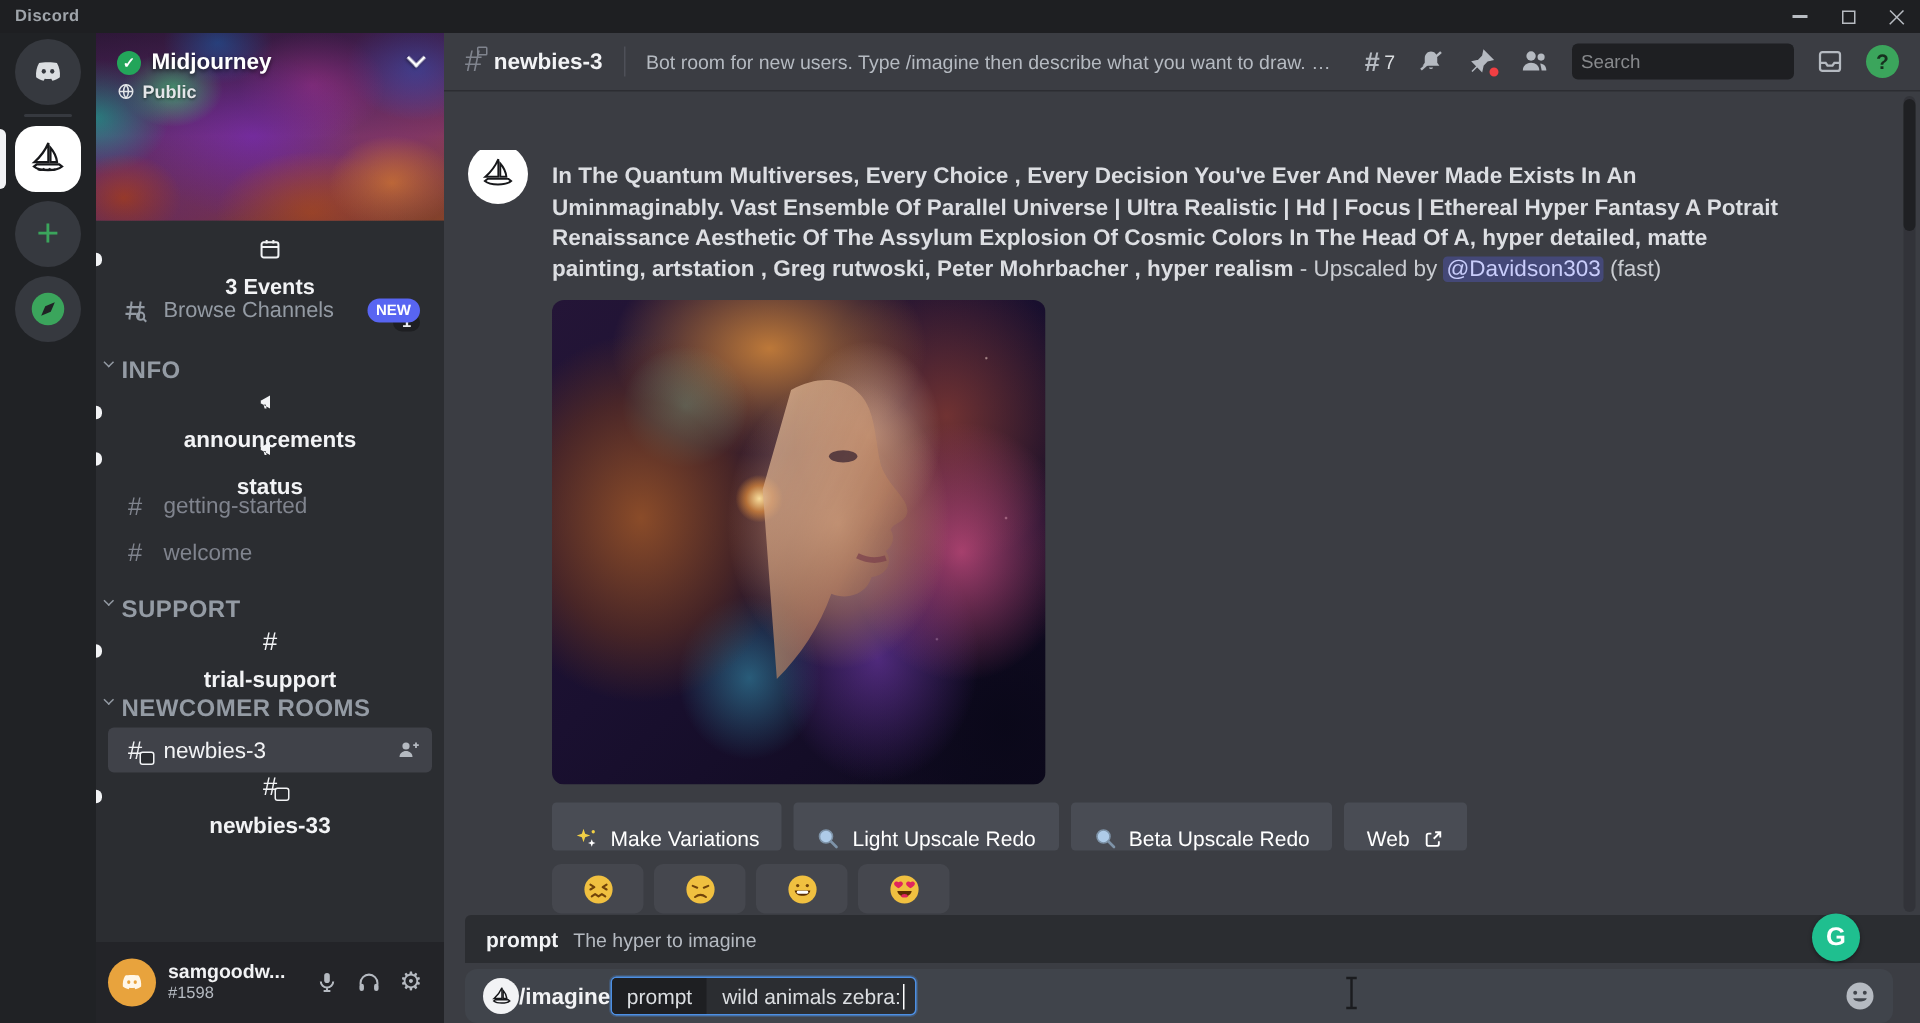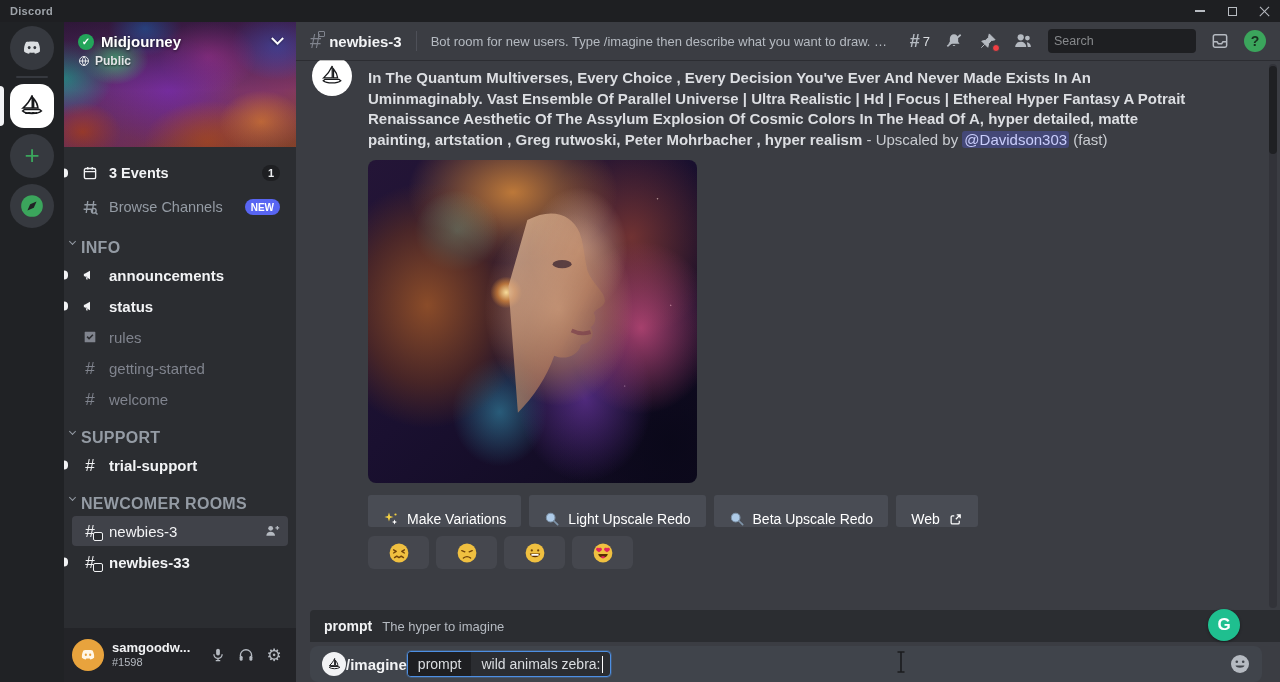--- a/index.html
+++ b/index.html
@@ -45,21 +45,21 @@
   .banner-header { display:flex; align-items:center; gap:7px; padding:11px 14px 0; }
   .verified-badge { width:16px; height:16px; border-radius:50%; background:#23a55a; color:#fff; font-size:10px; font-weight:700; display:flex; align-items:center; justify-content:center; text-shadow:none; flex-shrink:0; }
   .server-name { color:#fff; font-weight:700; font-size:15px; text-shadow:0 1px 3px rgba(0,0,0,.6); }
   .chev-down { margin-left:auto; width:9px; height:9px; border-right:2px solid #fff; border-bottom:2px solid #fff; transform:rotate(45deg) translate(-2px,-2px); filter:drop-shadow(0 1px 1px rgba(0,0,0,.5)); }
   .public-row { display:flex; align-items:center; gap:5px; padding:4px 14px 0; color:#e3e5e8; font-size:12px; font-weight:600; text-shadow:0 1px 2px rgba(0,0,0,.6); }
 
   .channel-scroll { flex:1; padding-top:10px; overflow:hidden; }
   .nav-row, .chan-row { position:relative; margin:0 8px 2px; border-radius:4px; display:flex; align-items:center; gap:9px; padding:0 8px; color:#949ba4; font-size:14.5px; font-weight:500; }
   .nav-row { height:32px; }
   .chan-row { height:30px; margin-bottom:1px; font-size:15px; color:#80848e; }
-  .row-bold { color:#f2f3f5; font-weight:700; }
+  .row-bold { color:#f2f3f5; font-weight:700;flex-direction:column; }
   .chan-selected { background:#404249; color:#f2f3f5; font-weight:500; }
   .unread-pill { position:absolute; left:-8px; top:50%; transform:translateY(-50%); width:4px; height:9px; background:#f2f3f5; border-radius:0 4px 4px 0; }
   .badge-count { margin-left:auto; background:#1e1f22; color:#eceef0; border-radius:9px; min-width:18px; height:16px; font-size:11px; font-weight:700; display:flex; align-items:center; justify-content:center; padding:0 5px; }
   .badge-new { margin-left:auto; background:#5865f2; color:#fff; border-radius:8px; font-size:10px; font-weight:700; padding:2.5px 6px; }
   .section-header { display:flex; align-items:flex-start; gap:4px; color:#949ba4; font-size:16px; font-weight:700; letter-spacing:.3px; padding:14px 10px 3px 6px; }
   .mini-chev { width:5px; height:5px; border-right:1.4px solid #949ba4; border-bottom:1.4px solid #949ba4; transform:rotate(45deg); margin-right:2px; }
   .chan-icon { width:20px; display:flex; align-items:center; justify-content:center; flex-shrink:0; }
   .hash-glyph { font-size:17px; font-weight:500; line-height:1; }
   .hash-chat { position:relative; }
   .hash-chat::after { content:""; position:absolute; right:-3px; bottom:-1px; width:8px; height:7px; border-radius:2px; border:1.5px solid currentColor; background:#2b2d31; }
@@ -89,21 +89,21 @@
   .threads-count { font-size:13px; color:#dbdee1; }
   .pin-dot { position:absolute; right:-2px; bottom:-1px; width:8px; height:8px; border-radius:50%; background:#f23f43; border:1.5px solid #3b3d43; }
   .search-box { width:148px; height:24px; background:#1e1f22; border-radius:4px; display:flex; align-items:center; padding:0 6px; }
   .search-input { flex:1; background:transparent; border:none; outline:none; color:#dbdee1; font-size:12.5px; font-family:inherit; }
   .search-input::placeholder { color:#87898c; }
   .help-btn { width:22px; height:22px; border-radius:50%; background:#3ba55c; color:#17301f; font-size:14px; font-weight:700; display:flex; align-items:center; justify-content:center; }
 
   .scroll-track { position:absolute; right:3px; top:42px; bottom:74px; width:8px; background:rgba(24,25,28,.25); border-radius:4px; z-index:1; }
   .scroll-thumb { position:absolute; top:2px; left:0; width:8px; height:88px; background:#1f2023; border-radius:4px; }
 
-  .messages { flex:1; position:relative; padding:8px 0 0 16px; overflow:hidden; z-index:2; }
+  .messages { flex:1; position:relative; padding:8px 0 0 16px; overflow:hidden; z-index:2;margin-top:40px; }
   .msg { display:flex; gap:16px; }
   .msg-avatar { width:40px; height:40px; border-radius:50%; background:#fff; flex-shrink:0; margin-top:-12px; display:flex; align-items:center; justify-content:center; }
   .msg-content { max-width:835px; color:#dcdee2; font-size:15px; line-height:20.5px; font-weight:700; }
   .regular { font-weight:400; color:#c9ccd1; }
   .mention { background:rgba(88,101,242,.3); color:#c9cdfb; border-radius:3px; padding:0 2px; font-weight:500; }
 
   .artwork { width:329px; height:323px; border-radius:8px; margin-top:10px; position:relative; overflow:hidden;
     background:
       radial-gradient(22px 22px at 42% 41%, rgba(255,228,160,.95), rgba(255,160,60,.55) 40%, transparent 72%),
       radial-gradient(95px 125px at 58% 46%, rgba(222,176,146,.85), rgba(185,128,98,.5) 48%, transparent 78%),
@@ -247,28 +247,20 @@
       <div class="chan-row row-bold">
         <span class="unread-pill"></span>
         <span class="chan-icon">
             <svg width="16" height="16" viewBox="0 0 24 24" fill="currentColor">
               <path d="M4 10 L12 5.5 V18.5 L4 14 Z M2.8 10.3 h1.4 v3.4 H2.8 Z M5.6 14.8 l1 3.8 h2 l-1-4 Z"></path>
             </svg>
           </span>
         <span>status</span>
       </div>
       <div class="chan-row">
-        <span class="chan-icon">
-            <svg width="16" height="16" viewBox="0 0 24 24" fill="currentColor">
-              <path d="M5 4 h14 a1 1 0 0 1 1 1 v14 a1 1 0 0 1 -1 1 H5 a1 1 0 0 1 -1-1 V5 a1 1 0 0 1 1-1 Z M10.6 16 L6.8 12.2 l1.7-1.7 l2.1 2.1 l4.9-4.9 l1.7 1.7 Z" fill-rule="evenodd"></path>
-            </svg>
-          </span>
-        <span>rules</span>
-      </div>
-      <div class="chan-row">
         <span class="chan-icon hash-glyph">#</span>
         <span>getting-started</span>
       </div>
       <div class="chan-row">
         <span class="chan-icon hash-glyph">#</span>
         <span>welcome</span>
       </div>
 
       <div class="section-header">
         <span class="mini-chev"></span>

